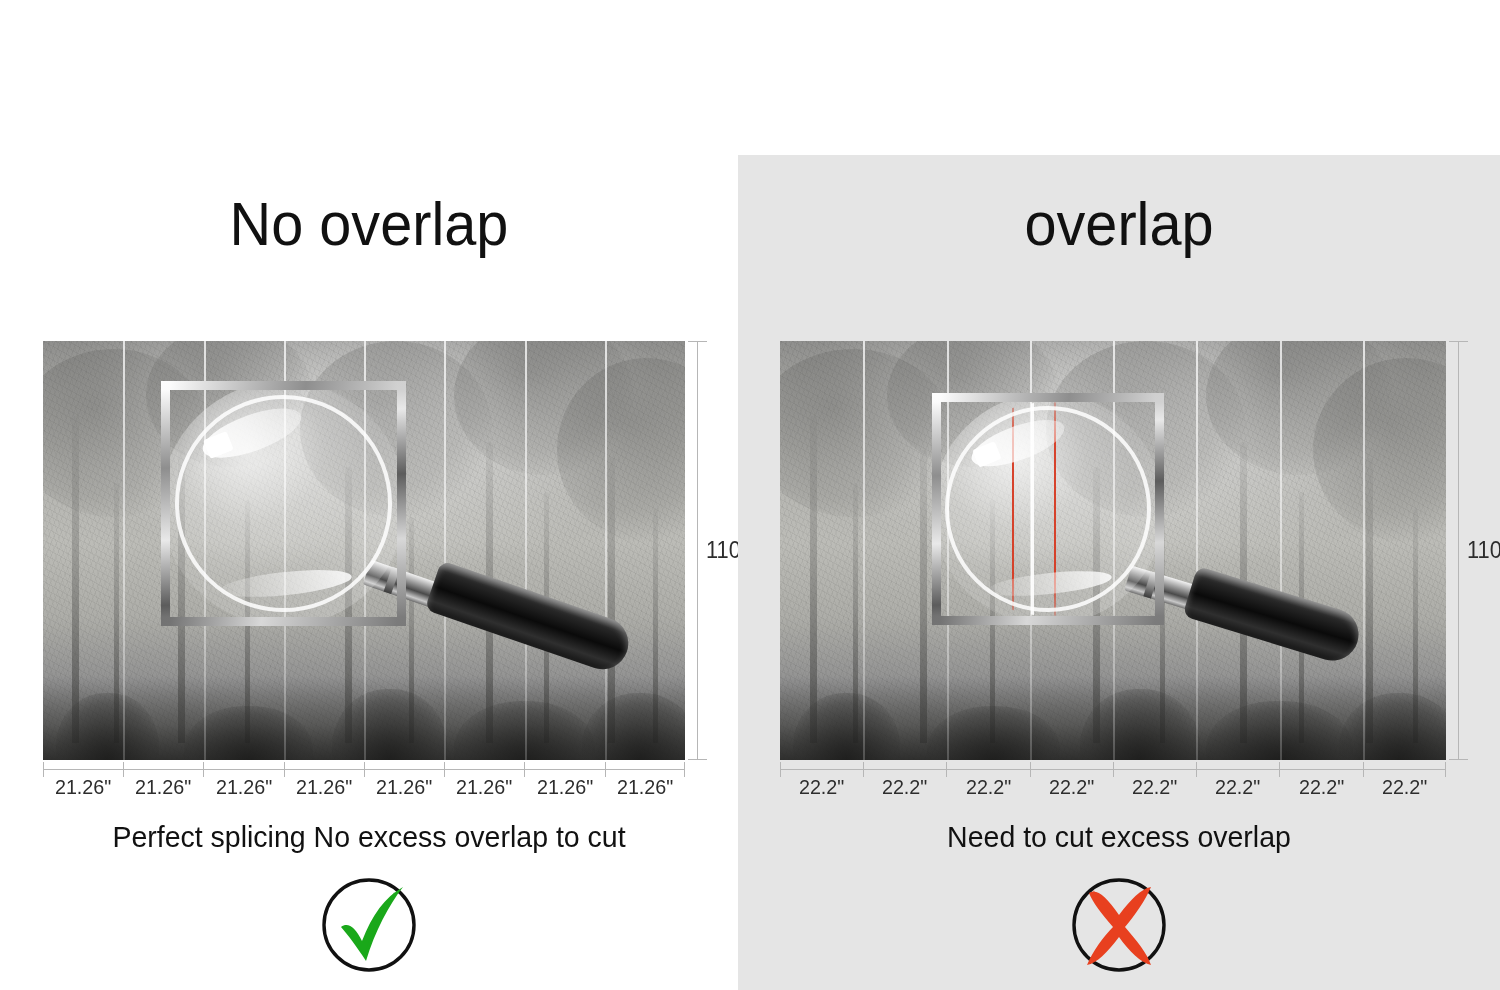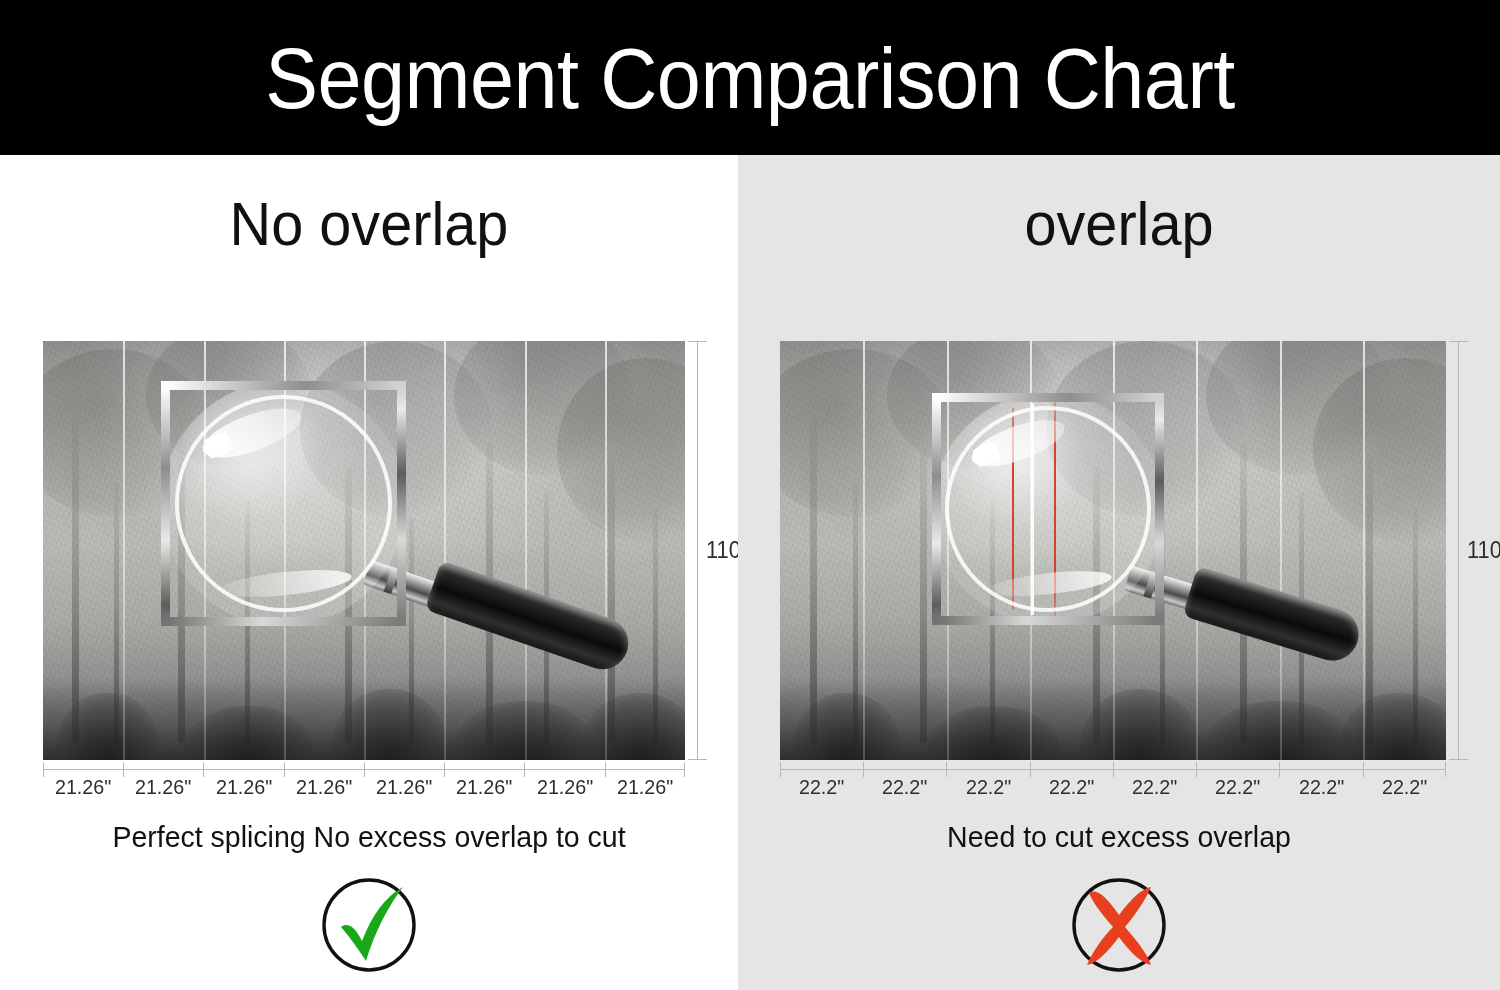--- a/index.html
+++ b/index.html
@@ -295,23 +295,20 @@
     justify-content: center;
   }
   .verdict-icon { position: relative; width: 104px; height: 104px; }
   .verdict-icon svg { display: block; width: 104px; height: 104px; }
 </style>
 </head>
 <body>
 
 <div id="page">
 
-  <div class="header-bar">
-    <div class="header-title">Segment Comparison Chart</div>
-  </div>
 
   <div class="panels">
 
     <div class="panel panel-left">
 
       <div class="panel-heading">No overlap</div>
 
       <div class="mural-wrap mural-wrap-left">
         <div class="mural">
           <div class="grain"></div>

